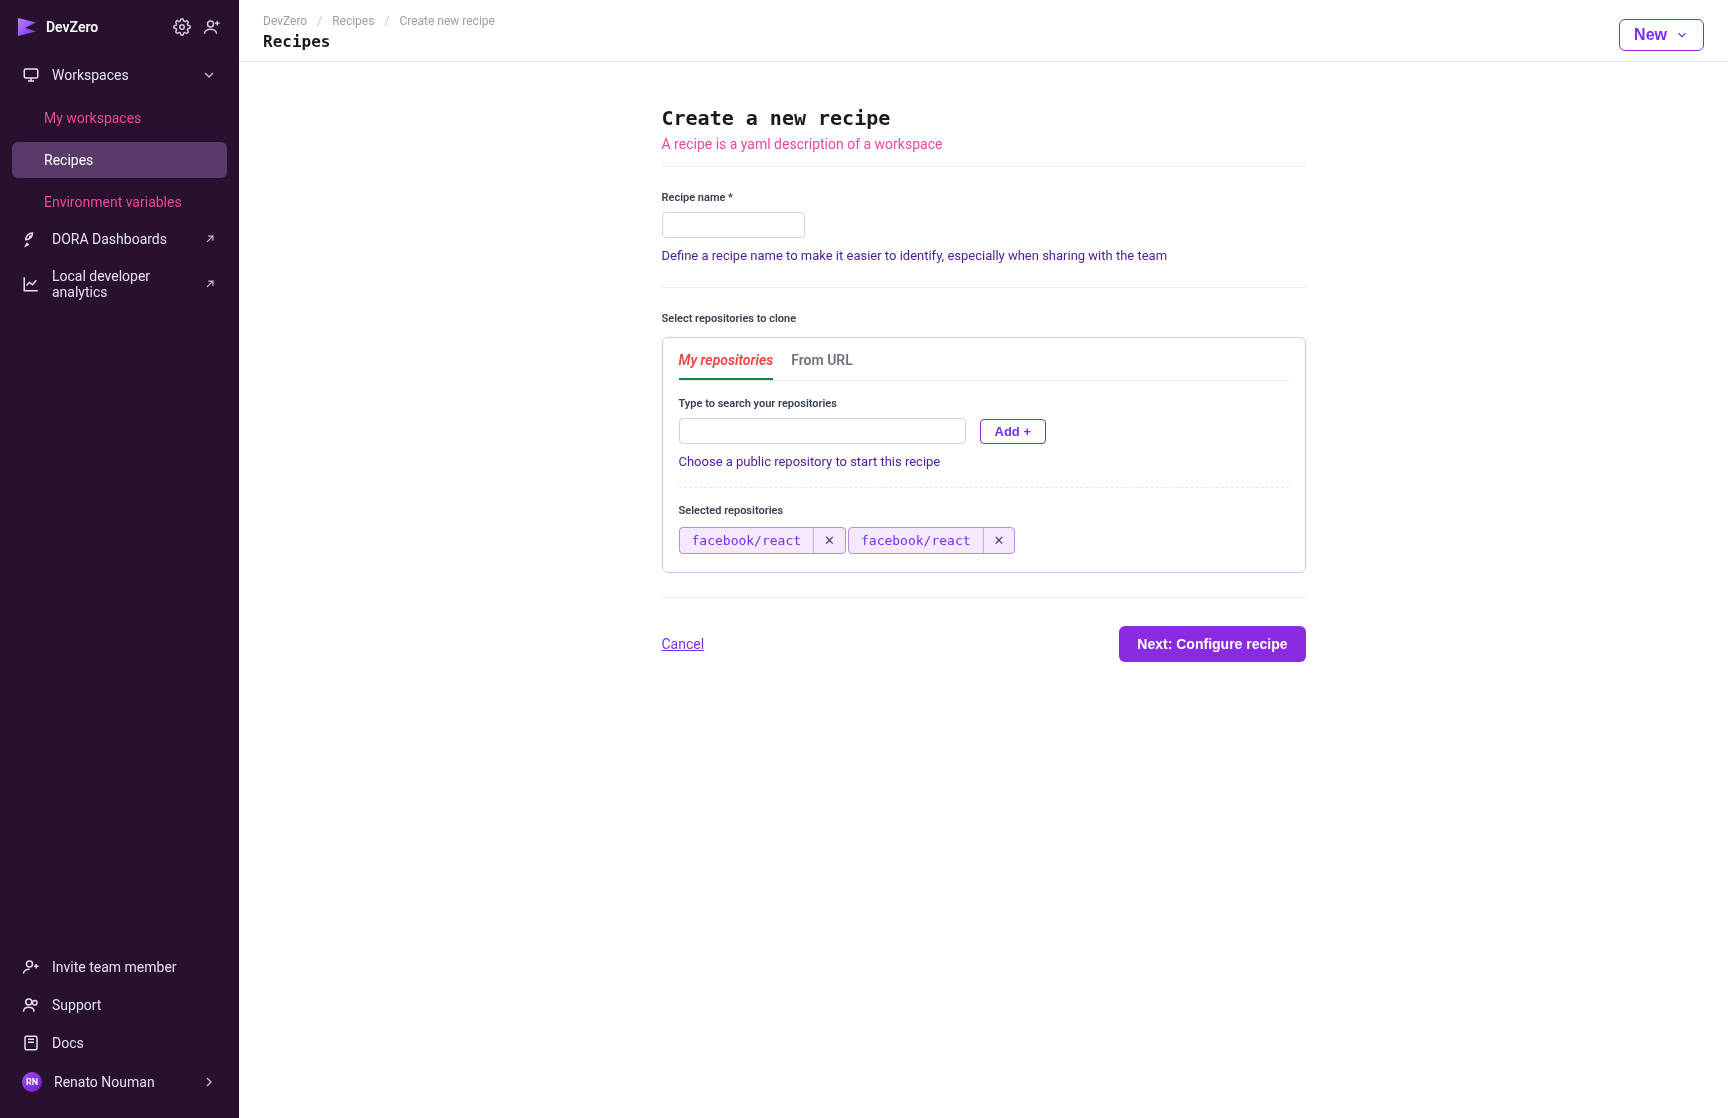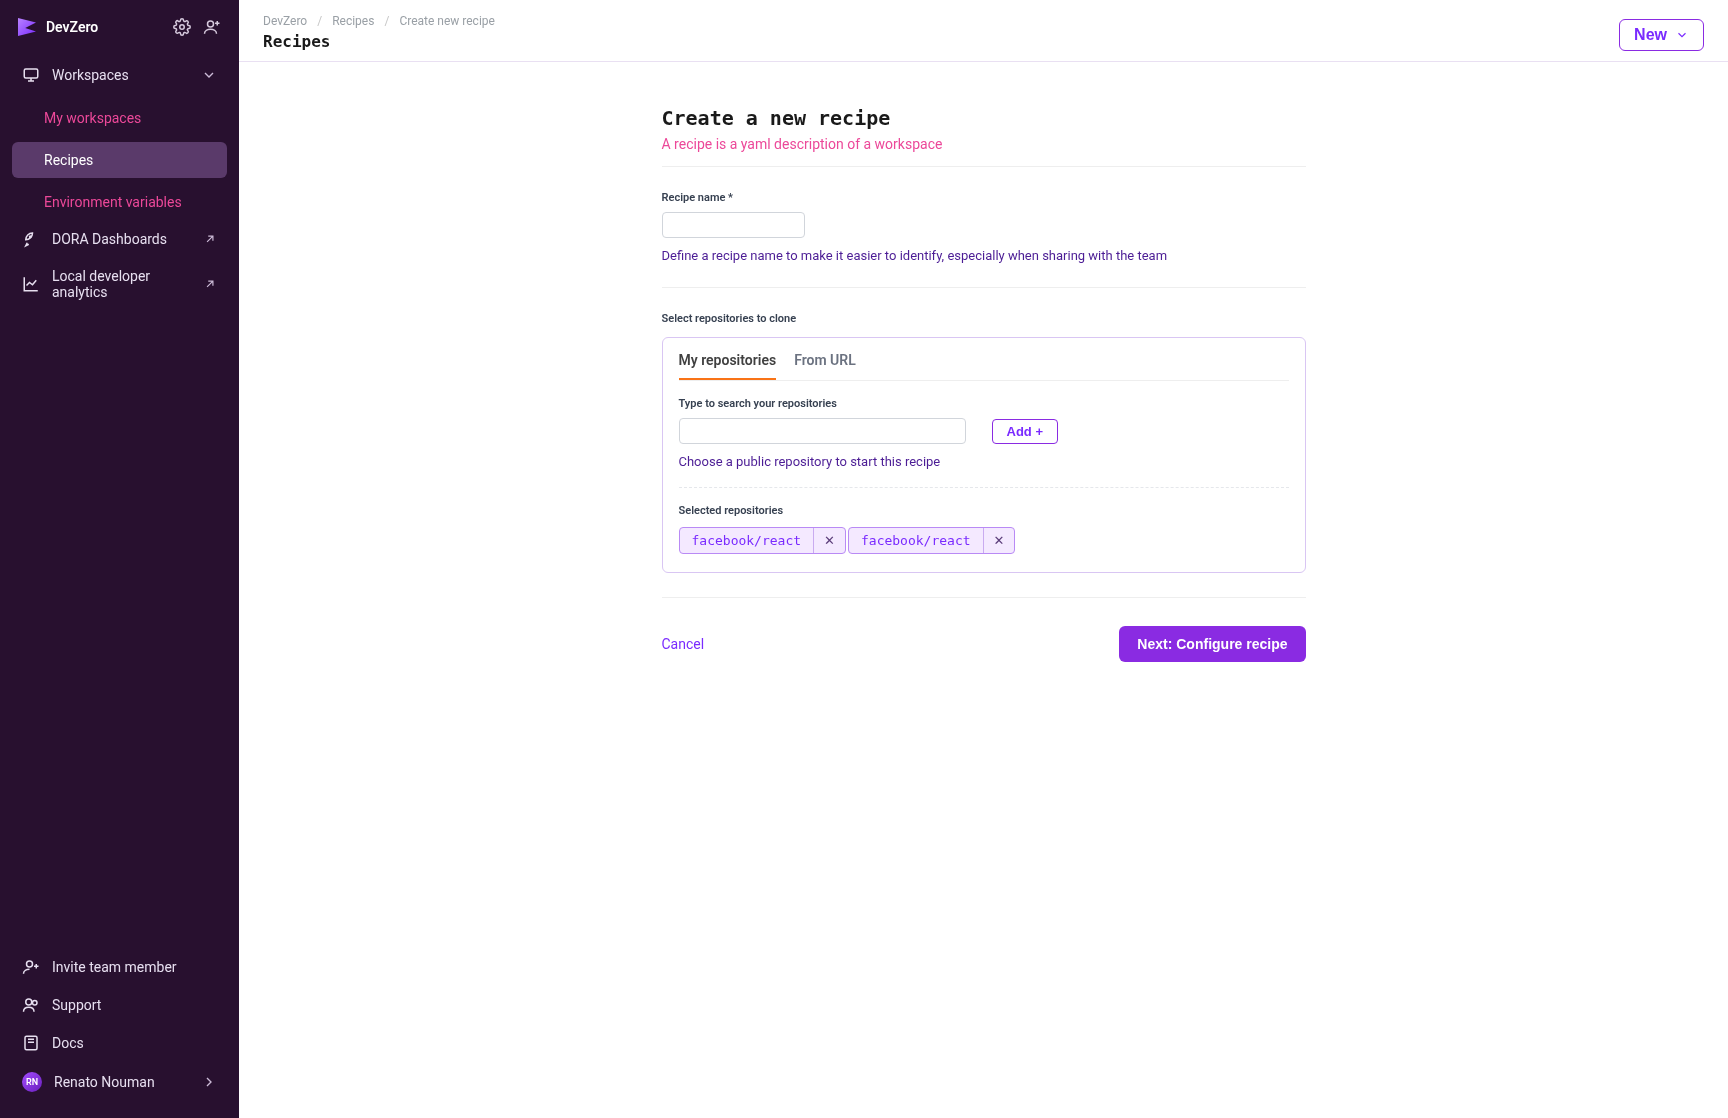--- a/index.html
+++ b/index.html
@@ -100,23 +100,23 @@
 .help { font-size:13px; color:#4c1d95; margin-top:10px; }
 
 .repo-card {
   border:1px solid #d9c6f3;
   border-radius:6px;
   padding:0 16px 18px 16px;
   margin-top:12px;
 }
 .tabs { display:flex; gap:18px; border-bottom:1px solid #eee; padding-top:14px; }
 .tab { font-size:14px; color:#6b7280; padding-bottom:10px; cursor:pointer; font-weight:600; }
-.tab.active { color:#404040; border-bottom:2px solid #f97316; }
-
-.repo-search-row { display:flex; gap:26px; align-items:flex-end; margin-top:8px; }
+.tab.active { color:#ef4444; border-bottom:2px solid #15803d;font-style:italic; }
+
+.repo-search-row { display:flex; gap:14px; align-items:flex-end; margin-top:8px; }
 .repo-input {
   width:287px; height:26px;
   border:1px solid #d1d5db; border-radius:4px;
   padding:3px 8px; font-size:13px;
 }
 .add-btn {
   border:1px solid #8a2be2;
   color:#7a2bff;
   background:#fff;
   border-radius:4px;
@@ -137,21 +137,21 @@
 .chip-label { padding:5px 12px; color:#7a2bff; font-size:13px; }
 .chip-x {
   padding:5px 10px;
   color:#5b3d7a;
   border-left:1px solid #c9abf0;
   cursor:pointer;
   font-size:13px;
 }
 
 .actions { display:flex; justify-content:space-between; align-items:center; margin-top:28px; }
-.cancel { color:#7a2bff; font-size:14px; cursor:pointer; }
+.cancel { color:#7a2bff; text-decoration:underline; font-size:14px; cursor:pointer; }
 .primary {
   background:#8a2be2; color:#fff;
   border:none; border-radius:6px;
   padding:10px 18px; font-size:14px; font-weight:600;
   cursor:pointer;
 }
 
 svg { display:block; }
 </style>
 </head>

